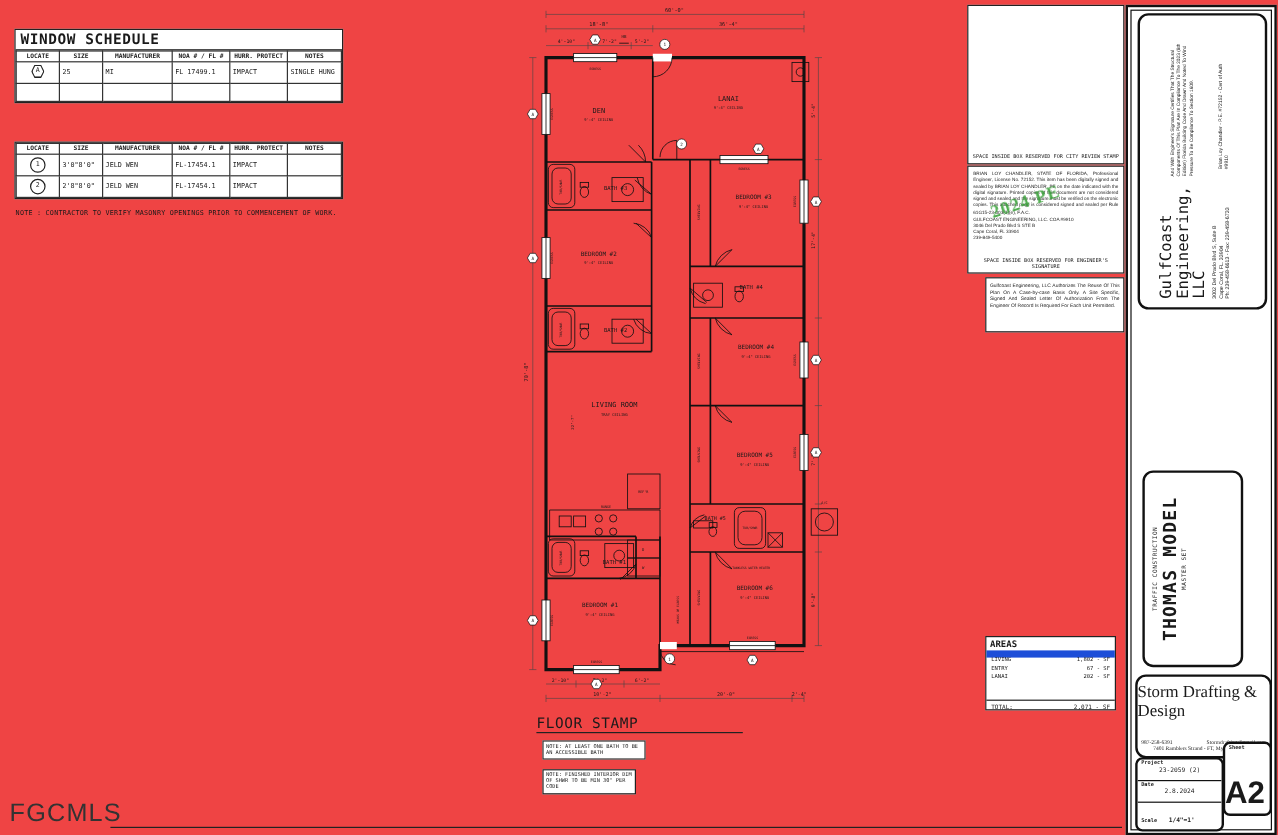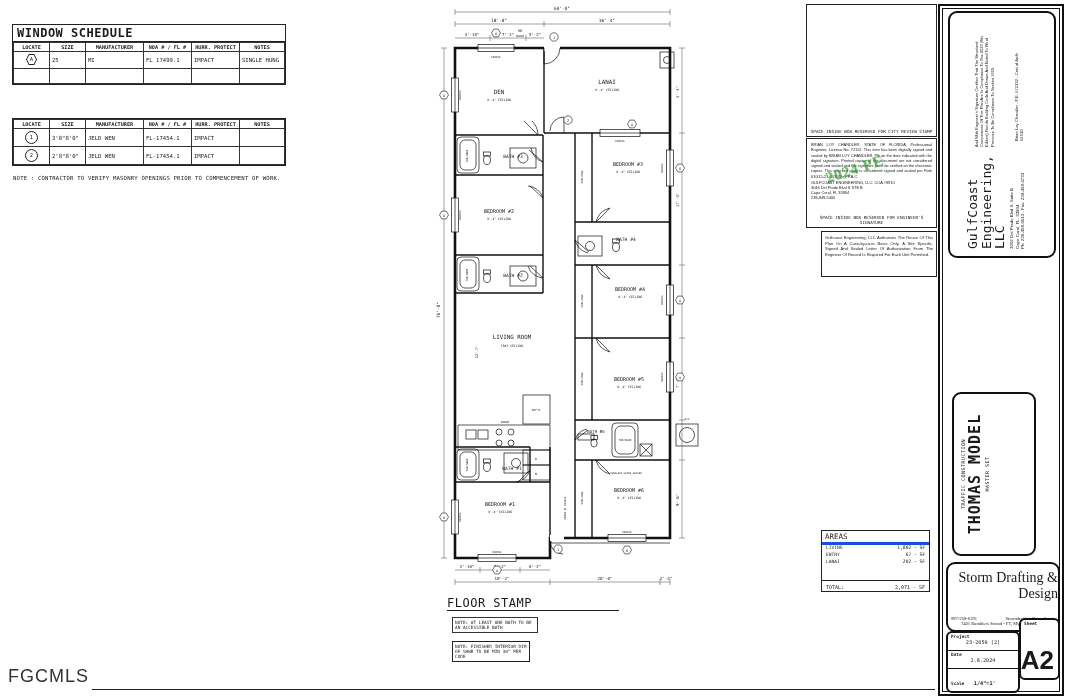--- a/index.html
+++ b/index.html
@@ -1,51 +1,51 @@
 <!DOCTYPE html>
 <html><head>
 <meta charset="utf-8">
 <style>
   html,body{margin:0;padding:0;background:#e9e9e6;}
-  .sheet{position:relative;width:1065px;height:696px;background:#ffffff;font-family:"DejaVu Sans Mono",monospace;color:#1a1a1a;overflow:hidden;}
+  .sheet{position:relative;width:1065px;height:696px;background:#ef4444;font-family:"DejaVu Sans Mono",monospace;color:#1a1a1a;overflow:hidden;}
   .abs{position:absolute;}
   
   .sched{border:1.2px solid #222;background:#fff;}
   .sched .title{font-size:12px;font-weight:bold;letter-spacing:.5px;padding:1px 4px;border-bottom:1.2px solid #222;font-family:"DejaVu Sans Mono",monospace;}
   .sched table{border-collapse:collapse;table-layout:fixed;width:100%;}
   .sched th{font-size:5.2px;font-weight:bold;border:0.8px solid #333;padding:1px 0;text-align:center;}
   .sched td{font-size:5.6px;border:0.8px solid #333;padding:2px 2px;height:10px;white-space:nowrap;overflow:hidden;}
   .mark{display:inline-block;width:11px;height:11px;line-height:11px;text-align:center;font-size:5.5px;border:0.9px solid #222;}
   .mark.circ{border-radius:50%;}
   .mark.hex{clip-path:polygon(25% 0,75% 0,100% 50%,75% 100%,25% 100%,0 50%);border:none;background:#222;position:relative;}
   .mark.hex i{position:absolute;inset:1px;background:#fff;clip-path:polygon(25% 0,75% 0,100% 50%,75% 100%,25% 100%,0 50%);font-style:normal;line-height:9px;font-size:5.5px;}
   .tinynote{font-size:5.6px;letter-spacing:.2px;}
   
   .stamp{border:1.3px solid #222;background:#fff;}
   .stamp .resv{position:absolute;bottom:2px;left:0;right:0;text-align:center;font-size:4.3px;}
   .para{font-size:3.9px;line-height:1.35;text-align:justify;font-family:"Liberation Sans",sans-serif;}
   .wm{position:absolute;color:#35a035;opacity:.85;font-weight:bold;font-family:"Liberation Serif",serif;transform:rotate(-18deg);font-size:15px;letter-spacing:1px;filter:blur(.4px);}
   
-  .areas .title{font-size:7.5px;font-weight:normal;border-bottom:3px solid #1d4ed8;padding:1px 3px;}
+  .areas .title{font-size:7.5px;font-weight:bold;border-bottom:6px solid #1d4ed8;padding:1px 3px;}
   .areas .row{display:flex;justify-content:space-between;font-size:4.6px;padding:0 4px;line-height:1.5;}
   .areas .tot{border-top:1px solid #222;margin-top:14px;font-size:5px;padding:3px 4px 1px;}
   
   .col{border:2px solid #111;outline:1px solid #111;outline-offset:-5px;background:#fff;}
   .rbox{position:absolute;border:2.2px solid #111;border-radius:9px;background:#fff;}
   .rot{transform:rotate(-90deg) translateX(-100%);transform-origin:top left;position:absolute;}
   .cert{font-size:4px;line-height:1.3;font-family:"Liberation Sans",sans-serif;}
   .coname{font-size:13px;line-height:1.05;font-family:"DejaVu Sans Mono",monospace;}
   .coaddr{font-size:4.4px;line-height:1.3;font-family:"Liberation Sans",sans-serif;margin-top:2px;}
-  .storm-title{font-family:"Liberation Serif",serif;font-size:14px;text-align:right;padding-top:6px;}
+  .storm-title{font-family:"Liberation Serif",serif;font-size:14px;text-align:left;padding-top:6px;}
   .storm-meta{font-size:4.6px;font-family:"Liberation Serif",serif;padding:0 3px;}
   .ptab .cell{border-bottom:1.6px solid #111;padding:1px 3px;height:15px;}
   .ptab .lab{font-size:4.4px;font-weight:bold;}
   .ptab .val{font-size:5.2px;text-align:center;}
   .sheetno{font-size:26px;font-weight:bold;font-family:"Liberation Sans",sans-serif;position:absolute;right:4px;bottom:2px;}
-  .footer-brand{font-size:18px;letter-spacing:1px;color:#333;font-family:"Liberation Sans",sans-serif;}
+  .footer-brand{font-size:21px;letter-spacing:1px;color:#333;font-family:"Liberation Sans",sans-serif;}
   svg text{font-family:"DejaVu Sans Mono",monospace;fill:#1a1a1a;}
 </style>
 </head>
 <body>
 
 <div class="sheet">
 
   <div class="abs sched" style="left:12px;top:24px;width:272px;">
     <div class="title">WINDOW SCHEDULE</div>
     <table>

